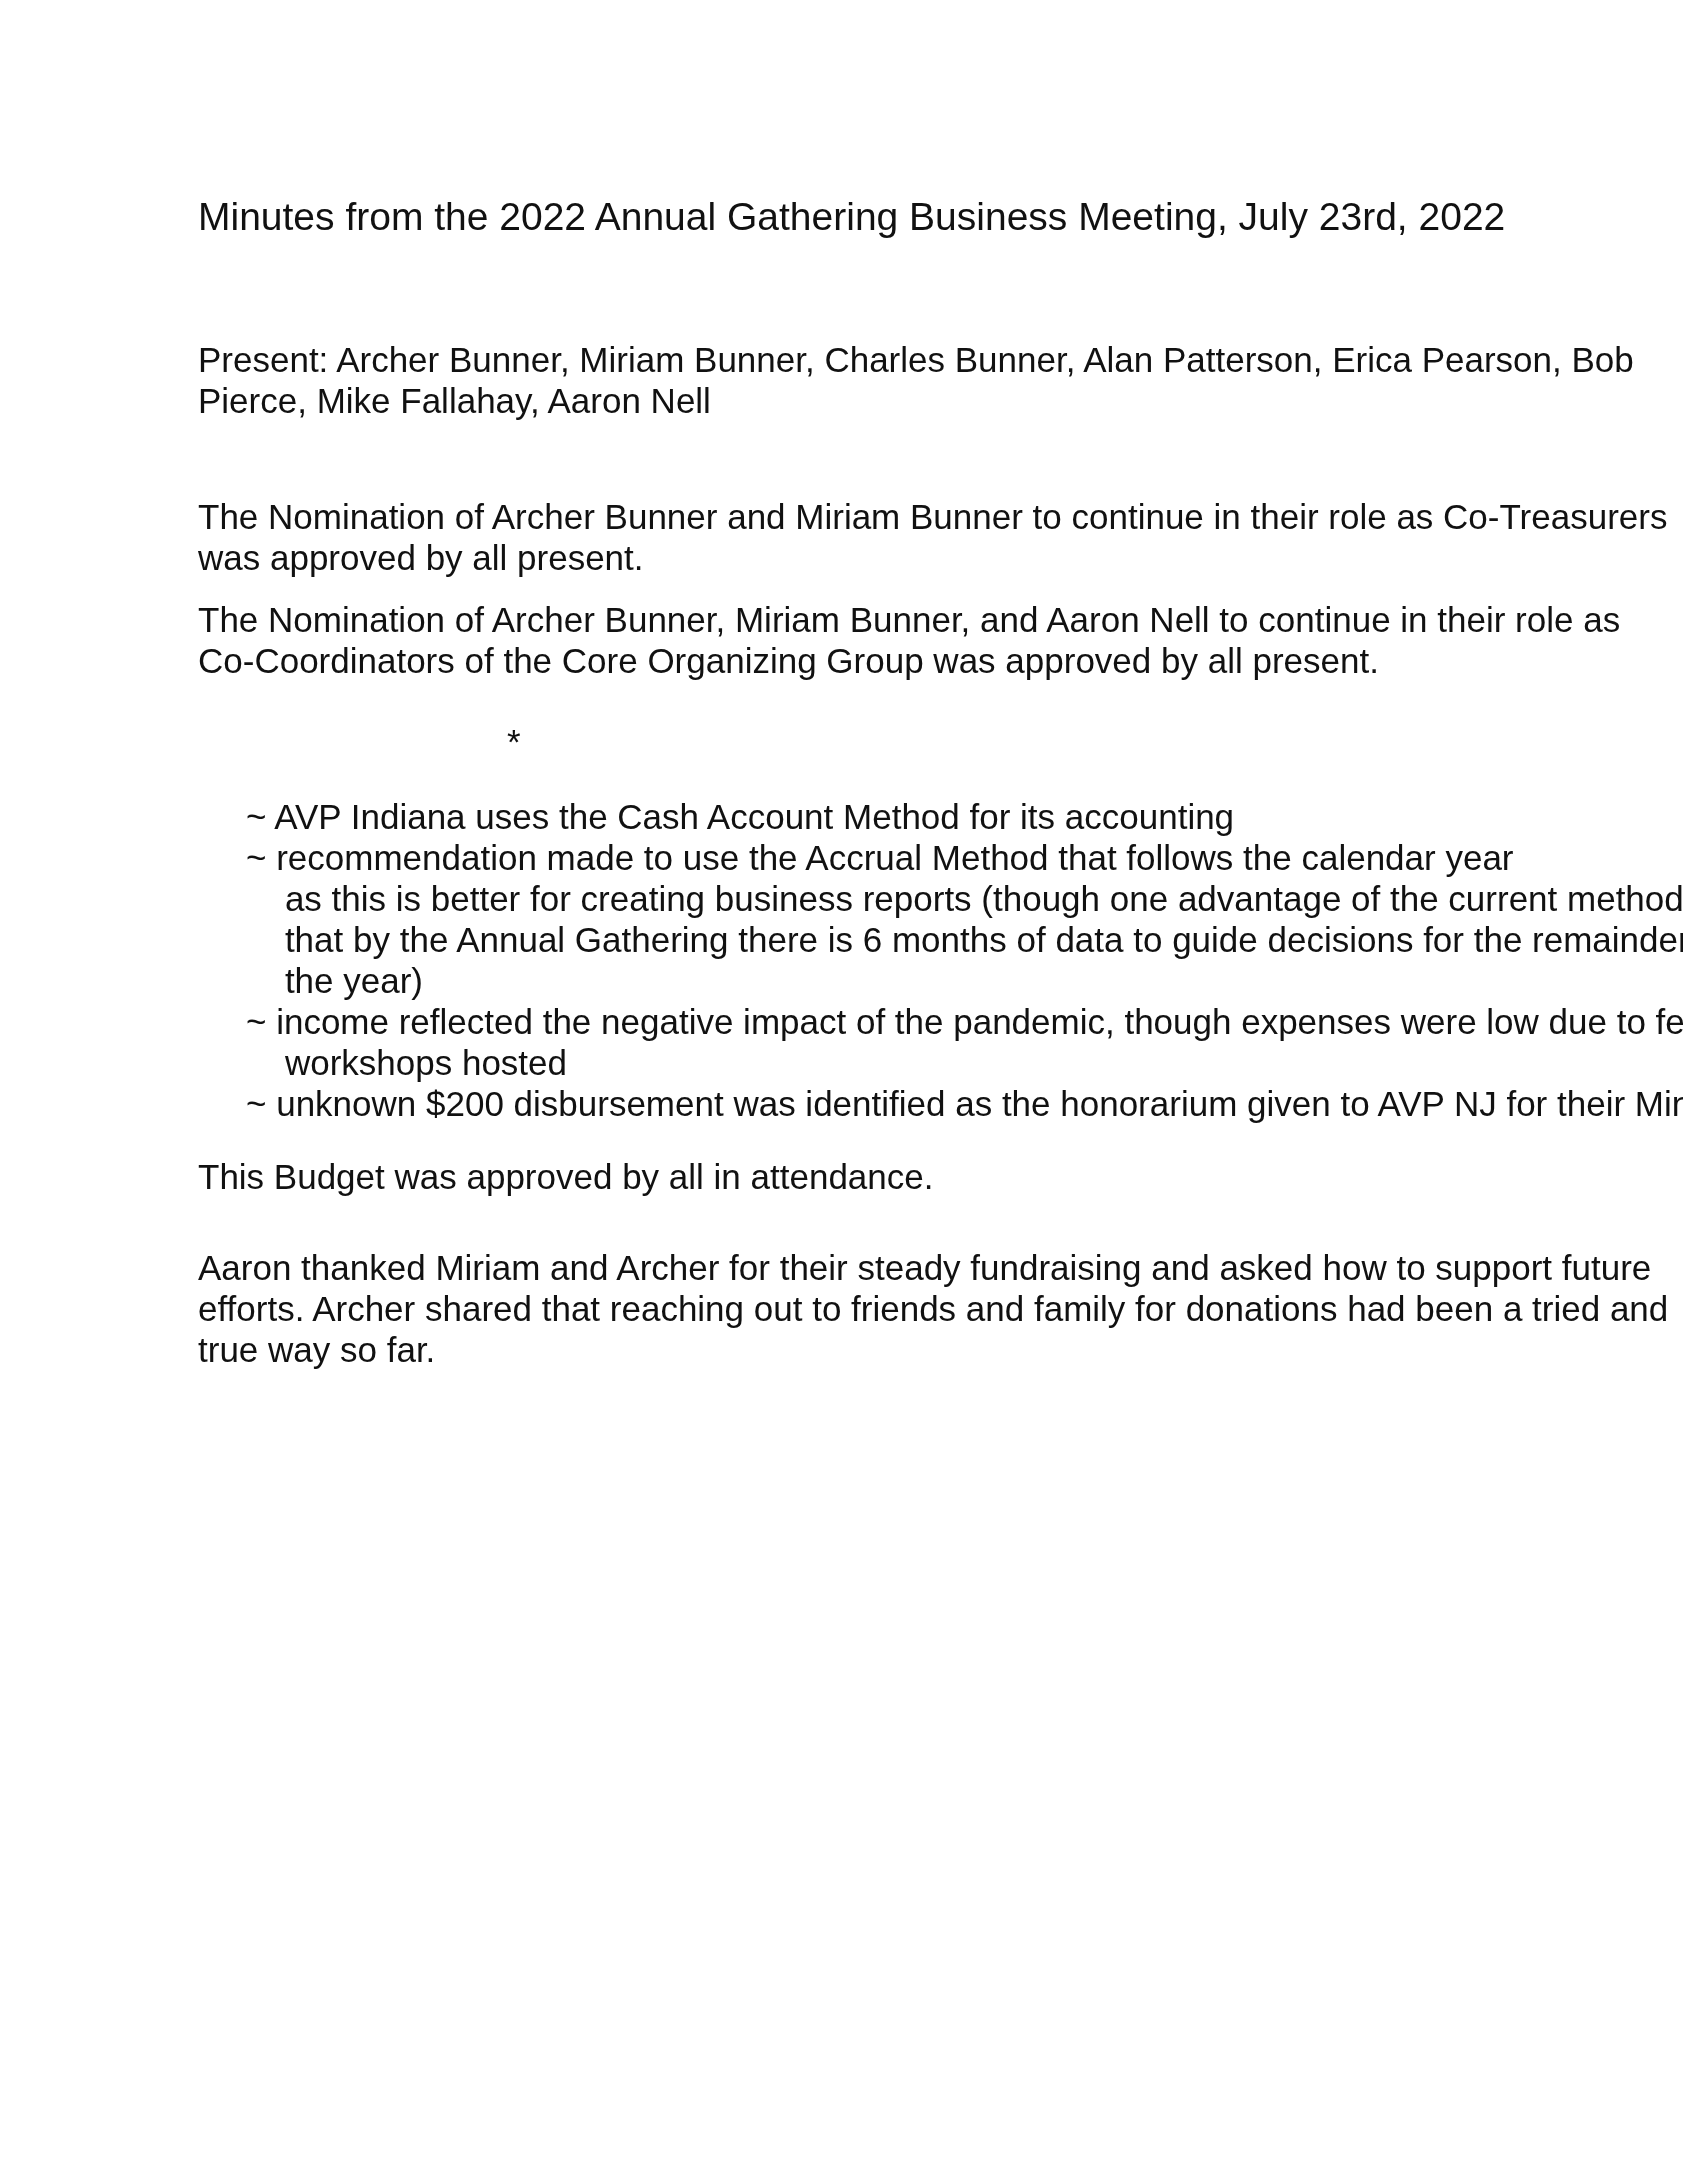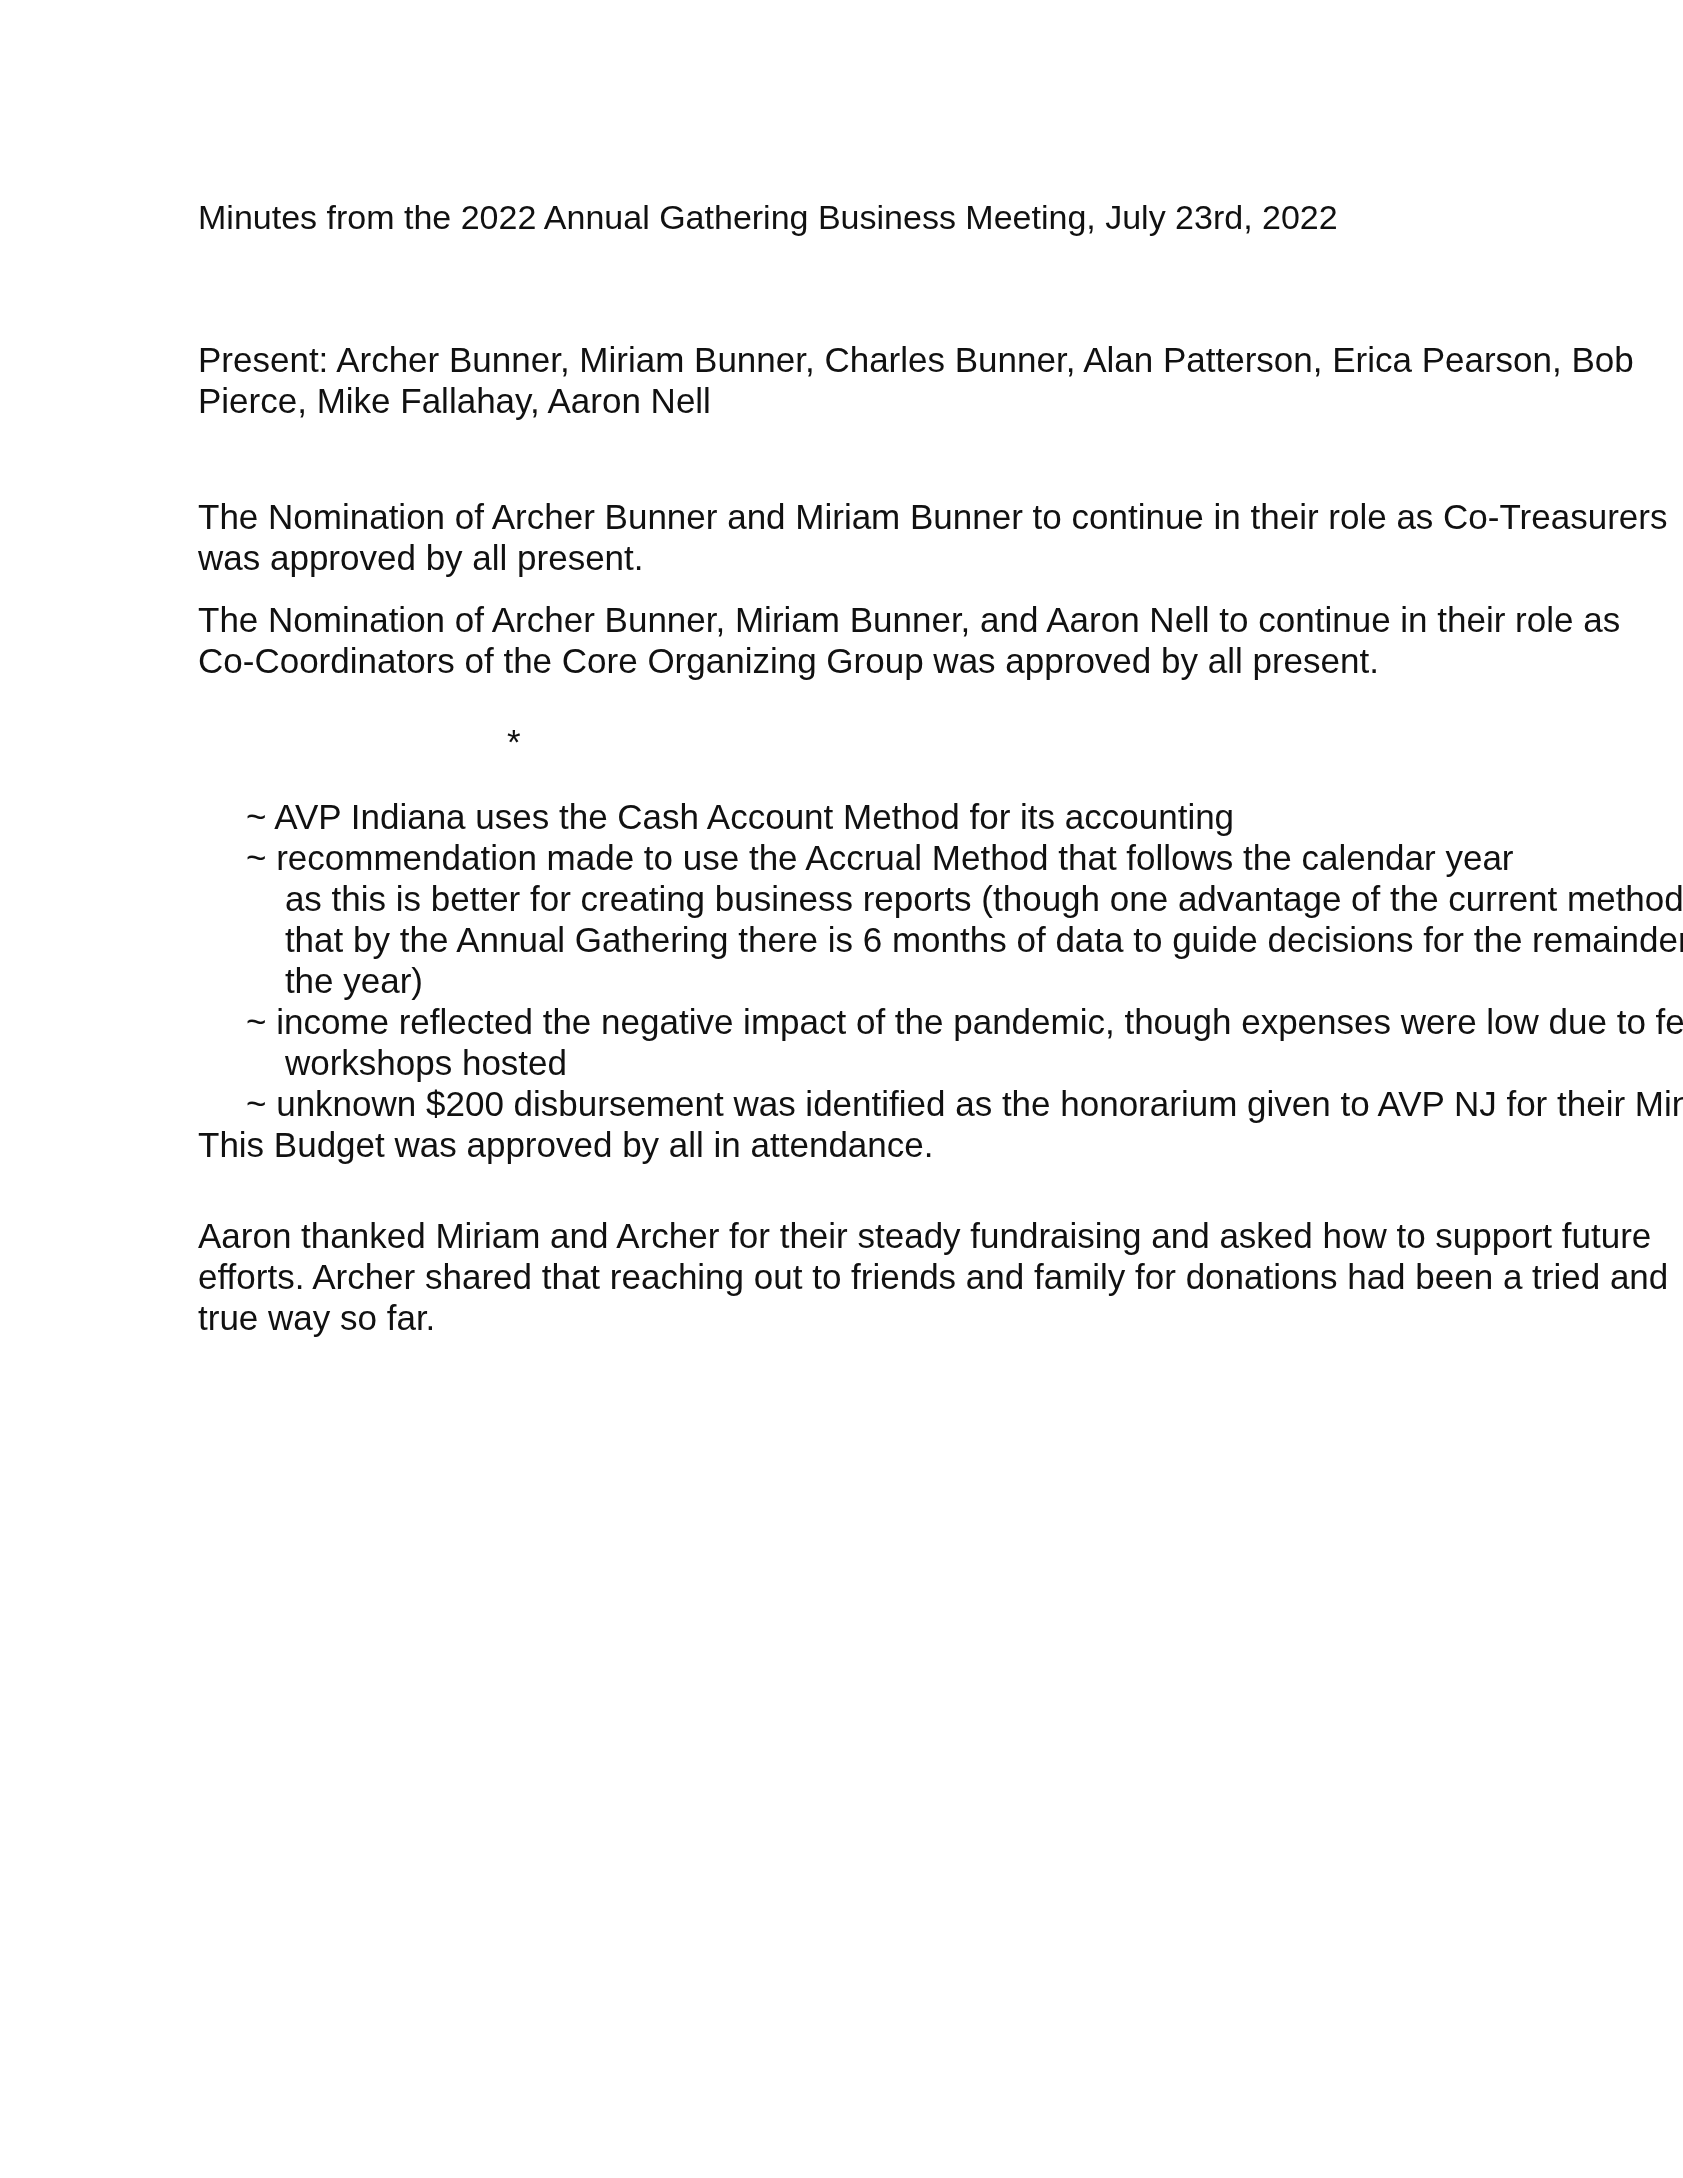--- a/index.html
+++ b/index.html
@@ -12,40 +12,40 @@
     width: 1683px;
     height: 2178px;
     background: #ffffff;
     overflow: hidden;
     box-sizing: border-box;
     padding: 195px 178px 0 198px;
     font-family: "Liberation Sans", "DejaVu Sans", sans-serif;
     color: #111111;
   }
   .doc-title {
-    font-size: 34px;
+    font-size: 39px;
     line-height: 44px;
     font-weight: 400;
     margin: 0;
     white-space: pre;
   }
   .para {
     font-size: 35px;
     line-height: 41px;
     font-weight: 400;
     margin: 0;
     white-space: pre;
   }
   .p-attendees      { margin-top: 100px; }
   .p-nom-treasurers { margin-top: 75px; }
   .p-nom-coords     { margin-top: 21px; }
   .p-asterisk       { margin-top: 40px; margin-left: 309px; }
   .p-budget-intro   { margin-top: 49px; }
   .p-budget-notes   { margin-top: 34px; margin-left: 48px; }
-  .p-budget-approve { }
+  .p-budget-approve { margin-top: 32px; }
   .p-fundraising    { margin-top: 50px; }
 </style>
 </head>
 <body>
 
 <div class="page">
 
   <h1 class="doc-title">Minutes from the 2022 Annual Gathering Business Meeting, July 23rd, 2022</h1>
 
   <p class="para p-attendees">Present: Archer Bunner, Miriam Bunner, Charles Bunner, Alan Patterson, Erica Pearson, Bob

